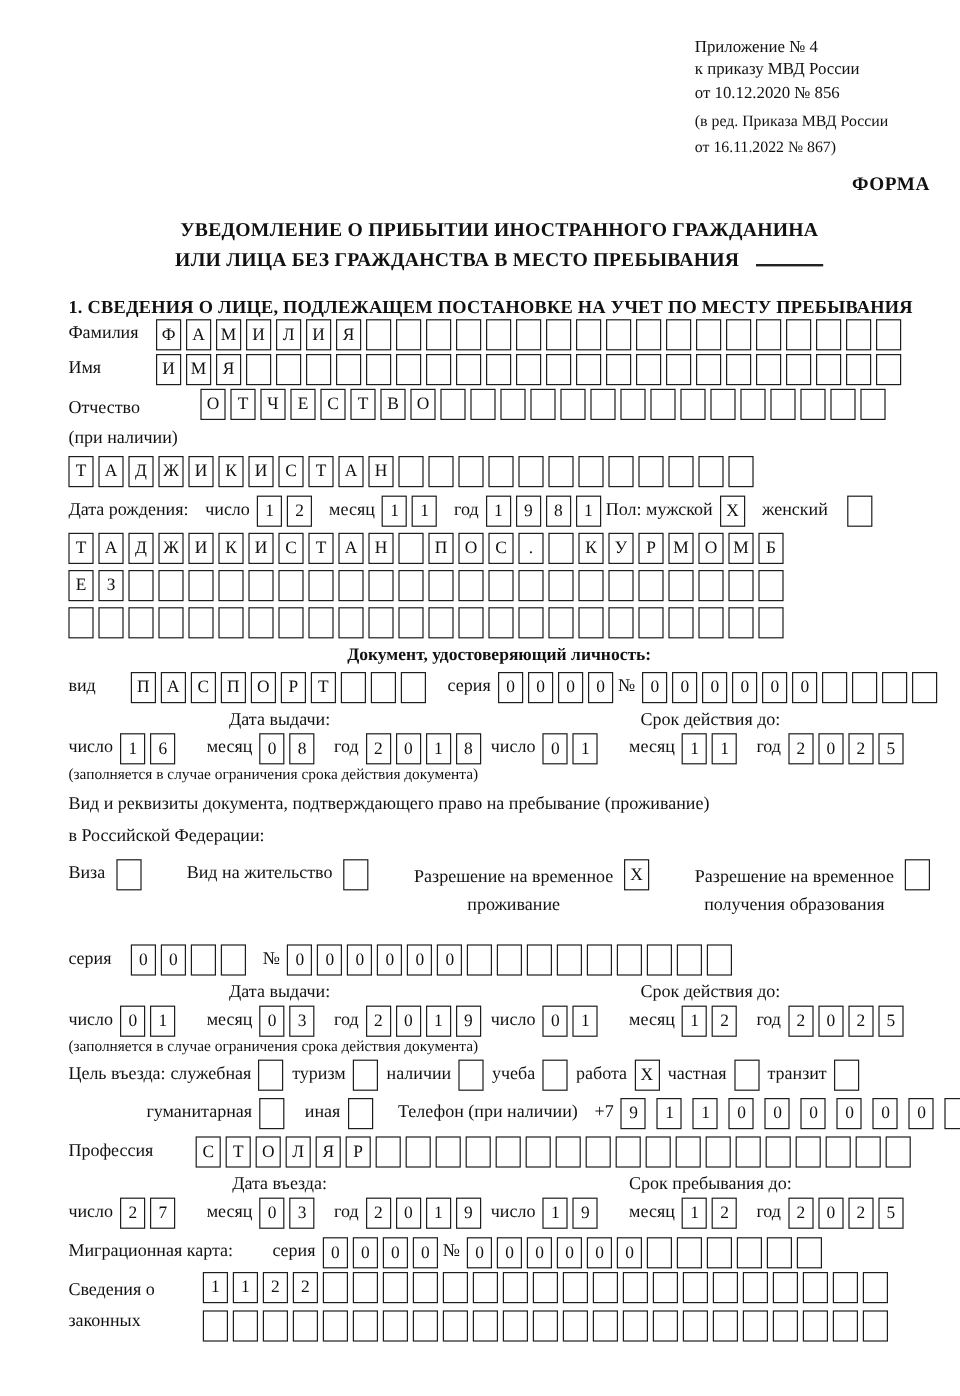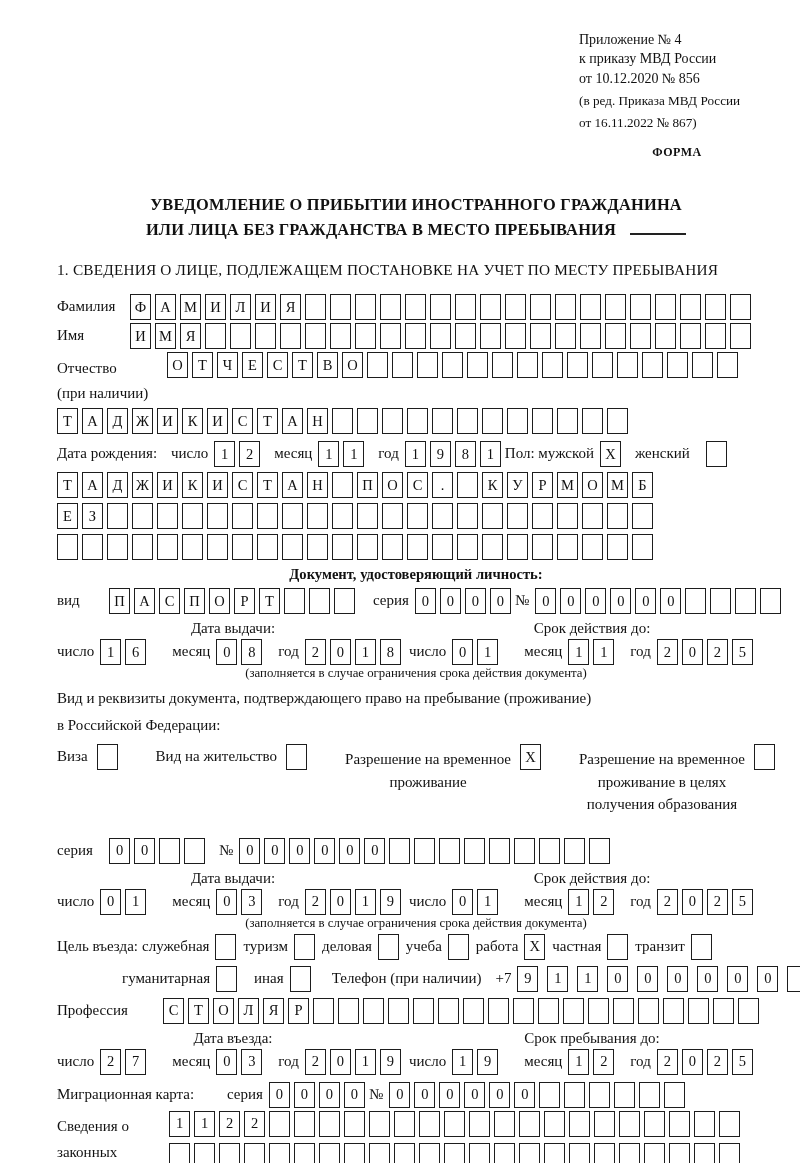--- a/index.html
+++ b/index.html
@@ -2,24 +2,24 @@
 <html><head>
 <meta charset="utf-8">
 <style>
   *{margin:0;padding:0;box-sizing:border-box}
   html,body{width:800px;height:1163px}
   body{background:#fff;color:#111;font-family:"Liberation Serif","DejaVu Serif",serif;font-size:15px;overflow:hidden}
   .page{padding:30px 25px 0 57px}
   .hdr{margin-left:auto;width:196px}
   .hdr-line{font-size:14px;line-height:1.38}
   .hdr-small{font-size:13.2px;line-height:1.35;margin-top:4px}
-  .forma{font-weight:bold;text-align:center;font-size:12px;margin-top:13px;letter-spacing:.5px}
-  .title{text-align:center;font-weight:bold;font-size:16.4px;line-height:1.55;margin-top:32px;letter-spacing:.2px}
+  .forma{font-weight:bold;text-align:right;font-size:16px;margin-top:13px;letter-spacing:.5px}
+  .title{text-align:center;font-weight:bold;font-size:16.4px;line-height:1.55;margin-top:16px;letter-spacing:.2px}
   .blank-line{display:inline-block;width:56px;border-bottom:2.2px solid #222;height:.95em;margin-left:14px}
-  .sec-heading{font-weight:normal;font-size:15.3px;margin-top:19px;margin-bottom:15px;letter-spacing:.2px}
+  .sec-heading{font-weight:bold;font-size:15.3px;margin-top:19px;letter-spacing:.2px}
   .row{display:flex;align-items:flex-start;margin-bottom:3px}
   .lbl{flex:none;padding-top:4px}
   .w73{width:73px}.w110{width:110px}.w106{width:106px}.w150{width:150px}
   .lbl-stack{flex:none;line-height:1.62;padding-top:4px}
   .cells{display:flex;flex:none}
   .cell{flex:none;width:21px;height:26px;border:1.8px solid #1d1d1d;margin-right:4px;
         display:flex;align-items:center;justify-content:center;font-size:14.5px;background:#fff}
   .inl{display:flex;align-items:flex-start;flex-wrap:nowrap}
   .fl{flex:none;padding-top:4px;margin-right:6px}
   .gap10{margin-left:10px}.gap14{margin-left:14px}
@@ -27,21 +27,21 @@
   .bp-labels{flex:none;width:118px;line-height:1.74;padding-top:2px}
   .bp-rows .cells{margin-bottom:5px}
   .doc-heading{text-align:center;font-weight:bold;font-size:14.6px;margin:1px 0 5px}
   .date-row{display:flex;margin-top:6px}
   .date-half{flex:none}
   .date-half.l{width:352px}
   .date-half.r{flex:1}
   .date-heading{text-align:center;font-size:15px;margin-bottom:2px}
   .date-fields{display:flex;align-items:flex-start}
   .date-fields .cells{margin-right:12px}
-  .note{font-size:12.8px;text-align:center;margin-top:1px;margin-bottom:3px}
+  .note{font-size:12.8px;text-align:left;margin-top:1px;margin-bottom:3px}
   .intro{line-height:1.8;margin-top:4px}
   .permit-row{display:flex;justify-content:space-between;align-items:flex-start;margin:5px 0 22px}
   .permit-item{display:flex;align-items:flex-start}
   .permit-item .cell{margin-left:9px;margin-right:0}
   .permit-label{padding-top:4px}
   .permit-label.center{text-align:center;line-height:1.5;padding-top:4px}
   .purpose-row{display:flex;align-items:flex-start;margin-bottom:6px}
   .purpose-row .fl{margin-right:4px}
   .purpose-row .cell{margin:0 7px 0 2px}
   .indent65{margin-left:65px}
@@ -401,21 +401,20 @@
     <div class="permit-item">
       <span class="permit-label center">
         <div>Разрешение на временное</div>
         <div>проживание</div>
       </span>
       <span class="cell">X</span>
     </div>
     <div class="permit-item">
       <span class="permit-label center">
         <div>Разрешение на временное</div>
-        <div>проживание в целях</div>
         <div>получения образования</div>
       </span>
       <span class="cell"></span>
     </div>
   </div>
 
   <div class="row inl">
     <span class="fl" style="width:46px">серия</span>
     <span class="cells">
         <span class="cell">0</span>
@@ -490,21 +489,21 @@
     </div>
   </div>
   <div class="note">(заполняется в случае ограничения срока действия документа)</div>
 
   <div class="purpose-row">
     <span class="fl">Цель въезда:</span>
     <span class="fl">служебная</span>
     <span class="cell"></span>
     <span class="fl">туризм</span>
     <span class="cell"></span>
-    <span class="fl">деловая</span>
+    <span class="fl">наличии</span>
     <span class="cell"></span>
     <span class="fl">учеба</span>
     <span class="cell"></span>
     <span class="fl">работа</span>
     <span class="cell">X</span>
     <span class="fl">частная</span>
     <span class="cell"></span>
     <span class="fl">транзит</span>
     <span class="cell"></span>
   </div>

